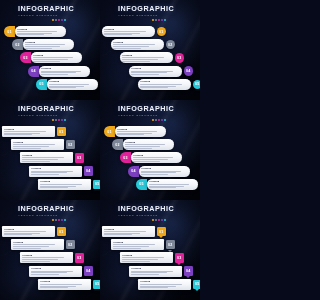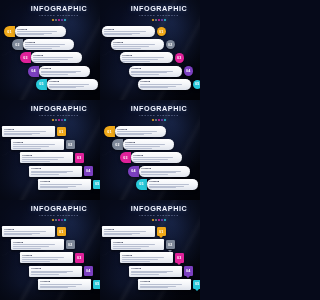--- a/index.html
+++ b/index.html
@@ -27,21 +27,21 @@
       linear-gradient(118deg,rgba(255,255,255,0) 70%,rgba(255,255,255,.03) 73%,rgba(255,255,255,0) 76%);
   }
   .vignette{position:absolute;inset:0;pointer-events:none;
     box-shadow:inset 0 0 26px 8px rgba(0,0,0,.55);}
   .wm{
     position:absolute;color:rgba(255,255,255,.05);font-size:2.6px;letter-spacing:.3px;
     transform:rotate(-32deg);white-space:nowrap;pointer-events:none;
   }
   .wm.a{left:2px;top:52px;} .wm.b{left:58px;top:30px;} .wm.c{left:46px;top:78px;}
 
-  .hdr{position:absolute;left:18px;right:0;top:5px;text-align:center;z-index:3;}
+  .hdr{position:absolute;left:18px;right:0;top:5px;text-align:left;z-index:3;}
   .hdr .ttl{
     color:#f2f5ff;font-weight:bold;font-size:7.2px;letter-spacing:.55px;line-height:8px;
     text-shadow:0 0 5px rgba(120,160,255,.35);
   }
   .hdr .sub{
     color:#8d9ac2;font-size:2.5px;letter-spacing:1.05px;line-height:4px;margin-top:.5px;
     text-transform:uppercase;
   }
   .dots{display:flex;gap:1.1px;justify-content:center;margin-top:1.6px;}
   .dots i{width:1.9px;height:1.9px;border-radius:50%;display:block;}

